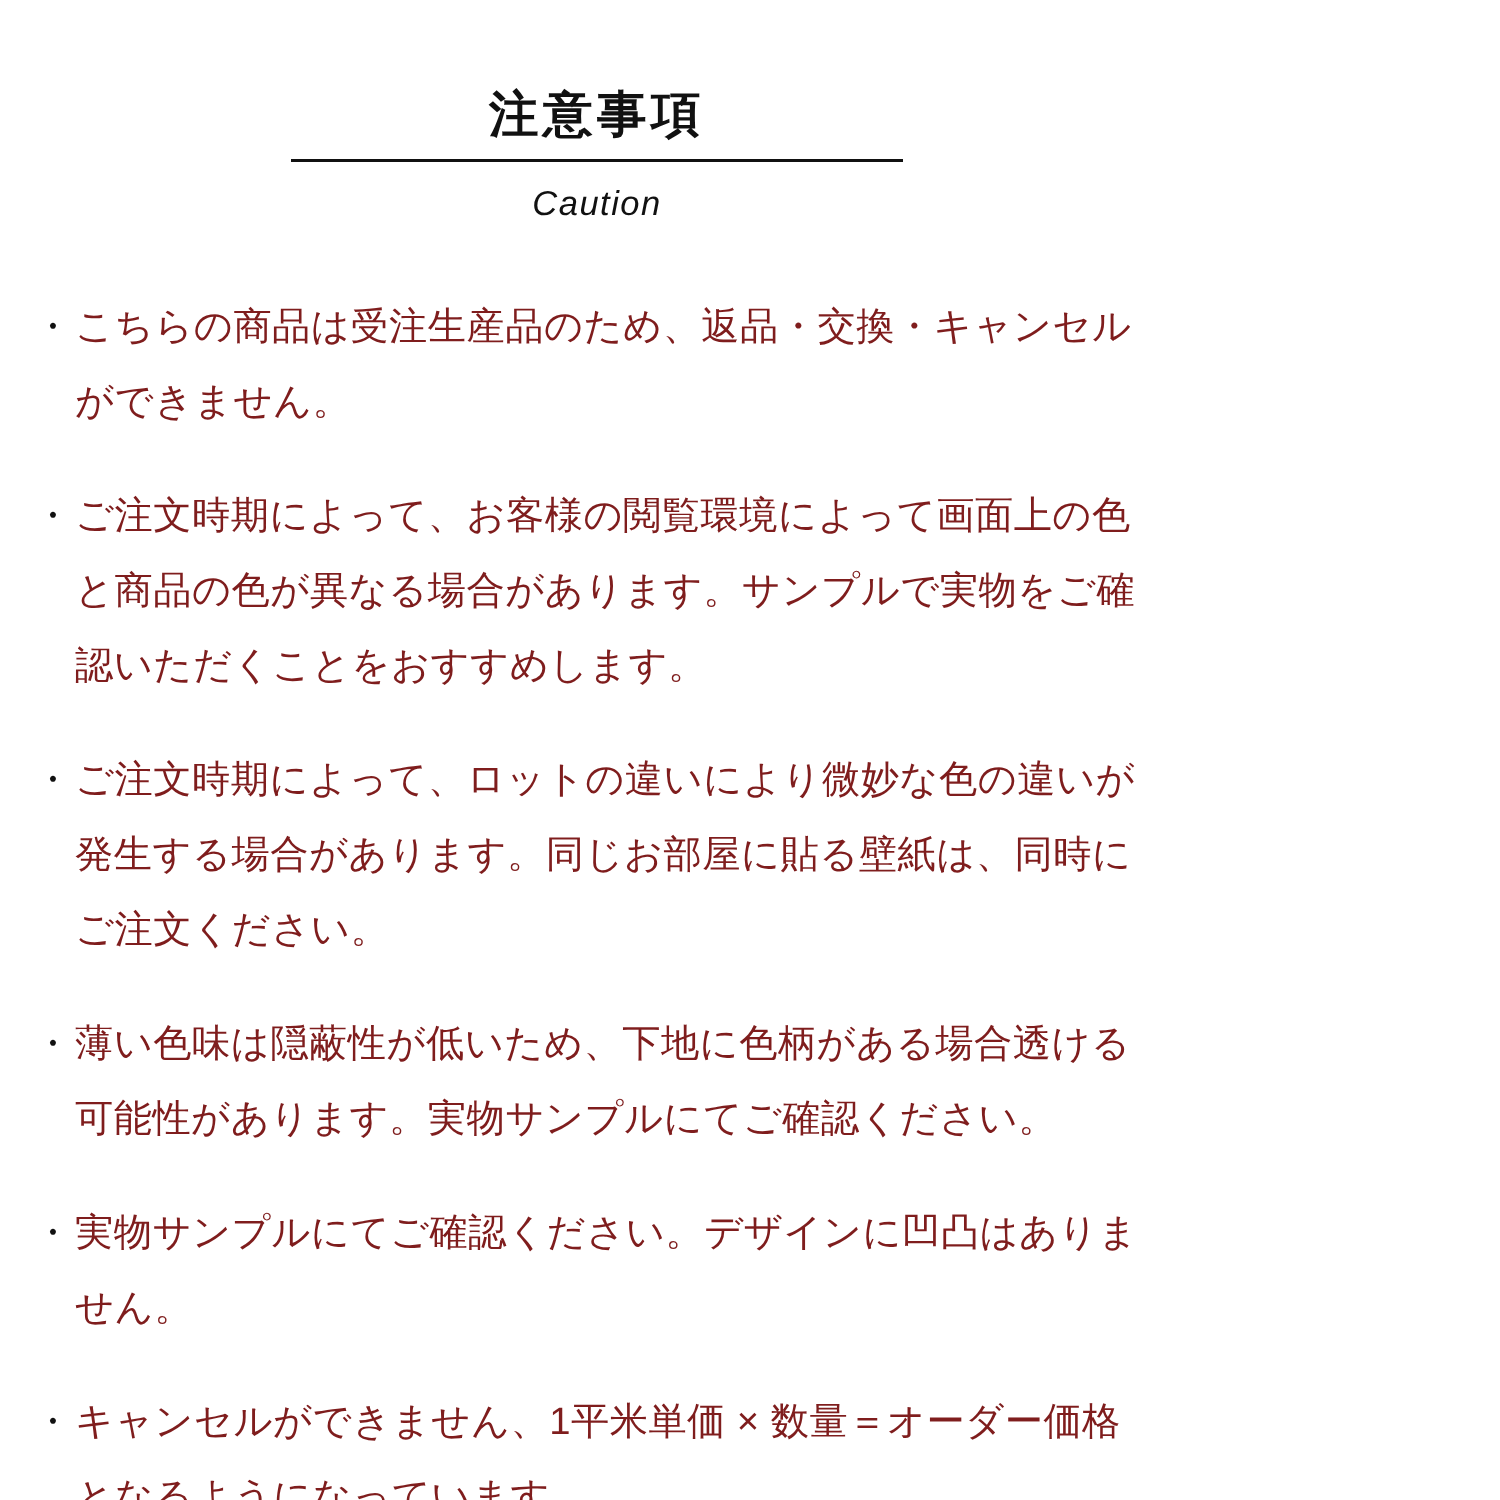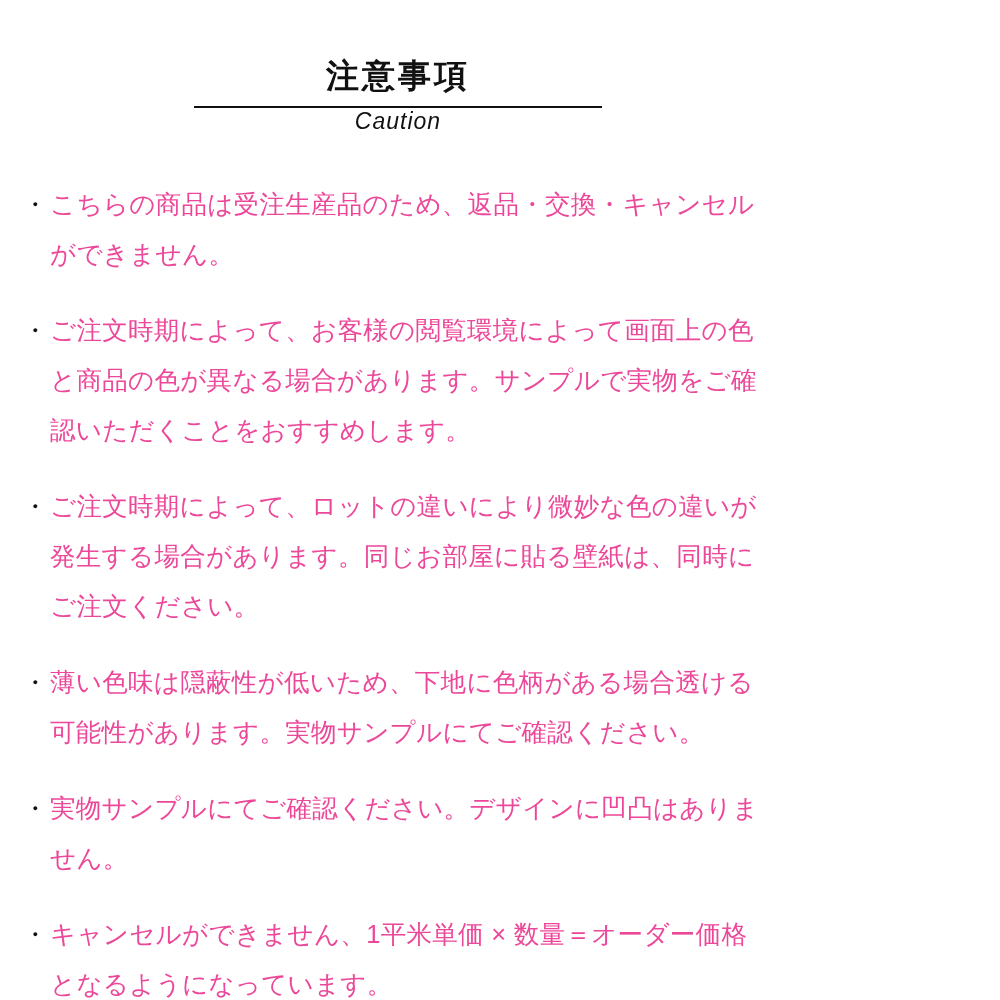--- a/index.html
+++ b/index.html
@@ -40,20 +40,21 @@
     height: 2px;
     background: #111111;
     margin: 0 auto;
   }
   .title-en {
     font-size: 23px;
     font-style: italic;
     font-weight: 400;
     letter-spacing: 1px;
     color: #111111;
+    margin-top: 14px;
   }
   
   .list {
     margin: 44px 0 0 0;
     padding: 0 28px 0 20px;
     list-style: none;
   }
   .item {
     display: flex;
     align-items: flex-start;
@@ -66,21 +67,21 @@
     line-height: 50px;
     text-align: center;
     color: #111111;
     user-select: none;
   }
   .item-text {
     flex: 1 1 auto;
     font-size: 25.5px;
     line-height: 50px;
     letter-spacing: 0.3px;
-    color: #ec4899;
+    color: #7f1d1d;
     word-break: break-all;
   }
 </style>
 </head>
 <body>
 
 <div class="page">
 
   <div class="header">
     <div class="title-ja">注意事項</div>

